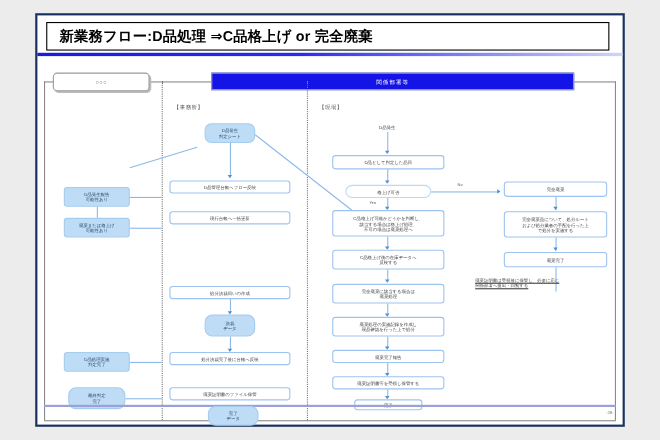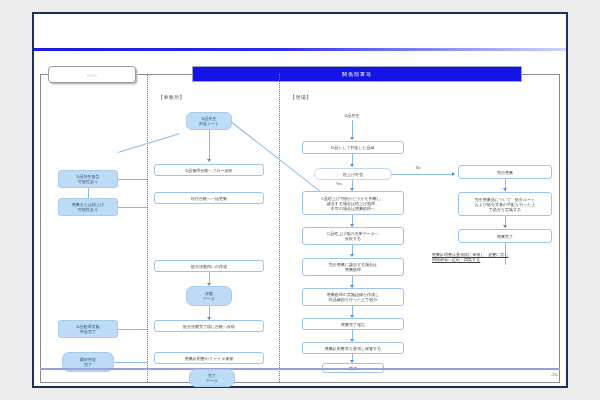--- a/index.html
+++ b/index.html
@@ -137,20 +137,23 @@
   #page-num{
     position:absolute;right:8px;top:320px;
     font-size:4px;color:#777;
   }
 </style>
 </head>
 <body>
 
 <div id="slide">
 
+  <div id="title-bar">
+    <div id="title-text">新業務フロー:D品処理  ⇒C品格上げ  or  完全廃棄</div>
+  </div>
   <div id="title-accent"></div>
 
   <div id="canvas">
 
     <div class="rail" style="left:6px;  top:22px; width:152px; height:1px;"></div>
     <div class="rail" style="left:6px;  top:22px; width:1px;   height:308px;"></div>
     <div class="rail" style="left:6px;  top:330px;width:520px; height:1px;"></div>
     <div class="rail" style="left:525px;top:22px; width:1px;   height:308px;"></div>
     <div class="rail" style="left:488px;top:22px; width:38px;  height:1px;"></div>
 

